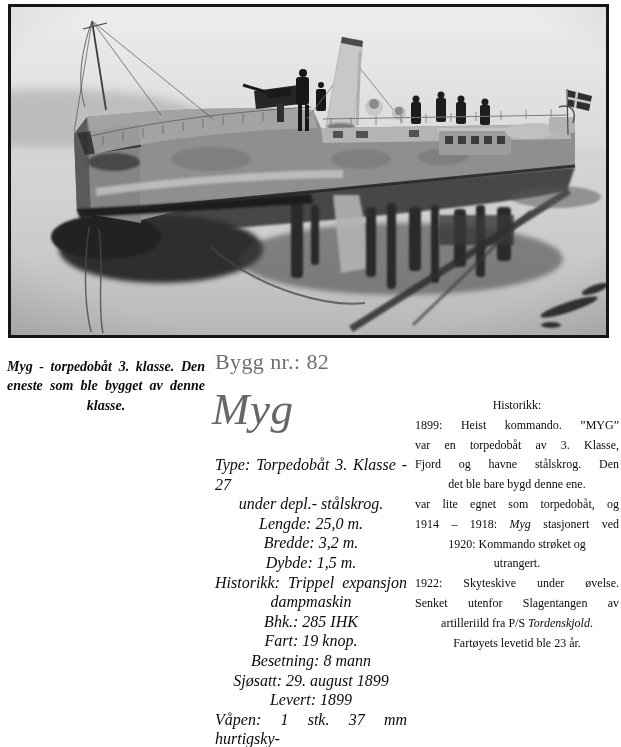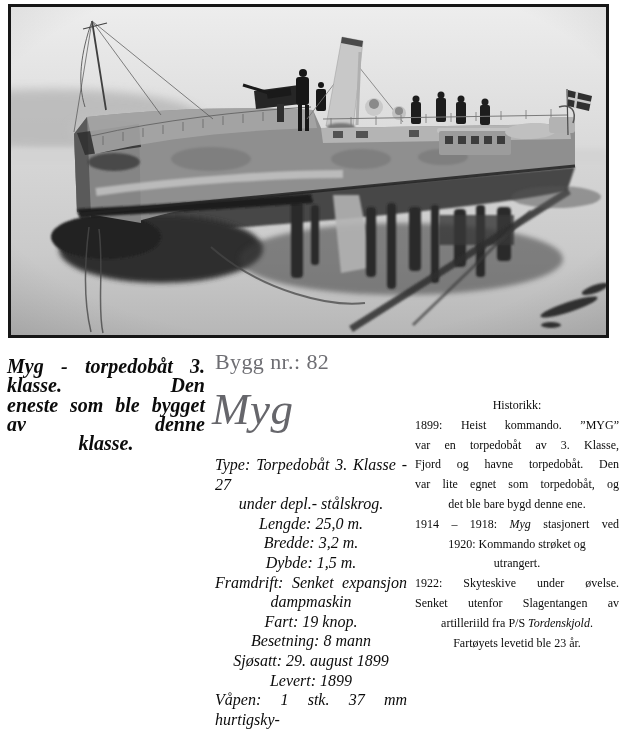--- a/index.html
+++ b/index.html
@@ -9,21 +9,21 @@
   }
   
   .photo-frame{
     position:absolute;left:8px;top:4px;width:595px;height:328px;
     border:3px solid #161616;background:#dcdcdc;
   }
   .photo-frame svg{display:block;}
   
   .caption{
     position:absolute;left:7px;top:357px;width:198px;
-    font-weight:bold;font-style:italic;font-size:20px;line-height:19.3px;
+    font-weight:bold;font-style:italic;font-size:14px;line-height:19.3px;
   }
   
   .bygg{
     position:absolute;left:215px;top:349px;
     font-size:22px;color:#6e6e73;letter-spacing:0.4px;
   }
   .ship-title{
     position:absolute;left:212px;top:383px;
     font-size:45px;font-style:italic;color:#66666b;letter-spacing:0.5px;
   }
@@ -225,37 +225,38 @@
 
   <div class="bygg">Bygg nr.: 82</div>
   <div class="ship-title">Myg</div>
 
   <div class="specs">
     <div class="line stretch">Type: Torpedobåt 3. Klasse - 27</div>
     <div class="line">under depl.- stålskrog.</div>
     <div class="line">Lengde: 25,0 m.</div>
     <div class="line">Bredde: 3,2 m.</div>
     <div class="line">Dybde: 1,5 m.</div>
-    <div class="line stretch">Framdrift: Senket expansjon</div>
+    <div class="line stretch">Historikk: Trippel expansjon</div>
     <div class="line">dampmaskin</div>
+    <div class="line">Bhk.: 285 IHK</div>
     <div class="line">Fart: 19 knop.</div>
     <div class="line">Besetning: 8 mann</div>
     <div class="line">Sjøsatt: 29. august 1899</div>
     <div class="line">Levert: 1899</div>
     <div class="line stretch">Våpen: 1 stk. 37 mm hurtigsky-</div>
 
   </div>
 
   <div class="history">
     <div class="line">Historikk:</div>
     <div class="line stretch">1899: Heist kommando. ”MYG”</div>
     <div class="line stretch">var en torpedobåt av 3. Klasse,</div>
-    <div class="line stretch">Fjord og havne torpedobåt. Den</div>
+    <div class="line stretch">Fjord og havne stålskrog. Den</div>
+    <div class="line">det ble bare bygd denne ene.</div>
     <div class="line stretch">var lite egnet som torpedobåt, og</div>
-    <div class="line">det ble bare bygd denne ene.</div>
     <div class="line stretch"><span>1914 – 1918: </span><span class="it">Myg</span><span> stasjonert ved</span></div>
     <div class="line">1920: Kommando strøket og</div>
     <div class="line">utrangert.</div>
     <div class="line stretch">1922: Skyteskive under øvelse.</div>
     <div class="line stretch">Senket utenfor Slagentangen av</div>
     <div class="line"><span>artilleriild fra P/S </span><span class="it">Tordenskjold</span><span>.</span></div>
     <div class="line">Fartøyets levetid ble 23 år.</div>
   </div>
 
 </div>

